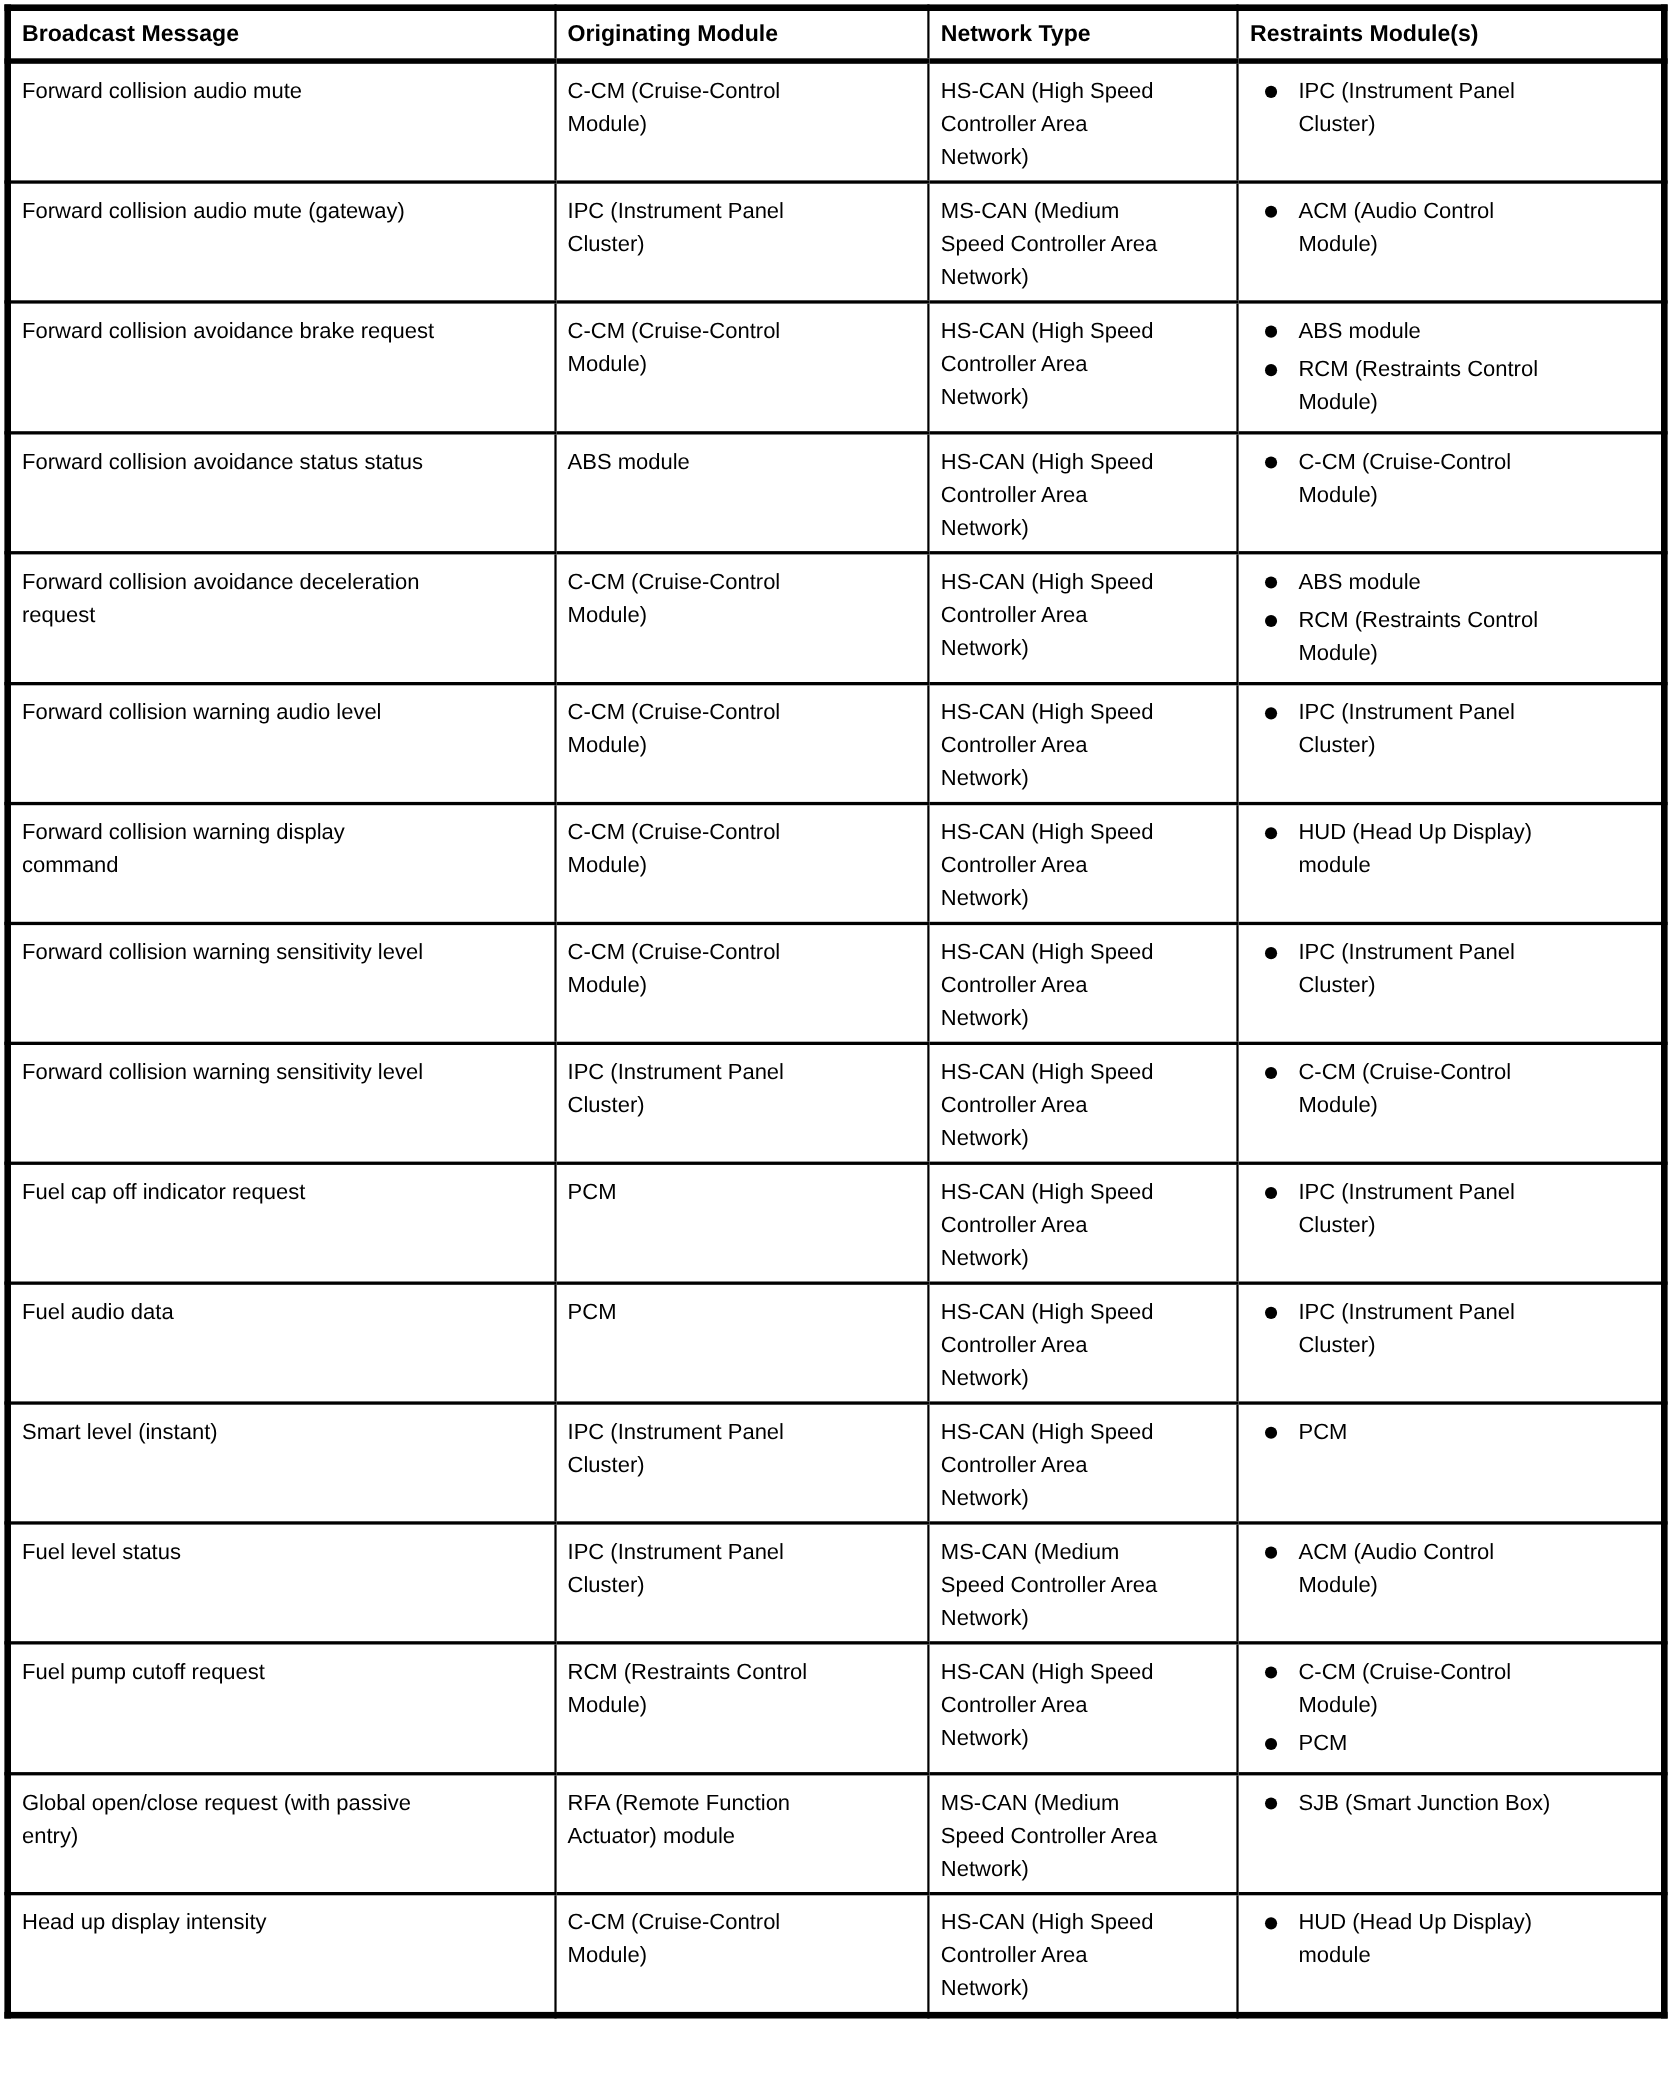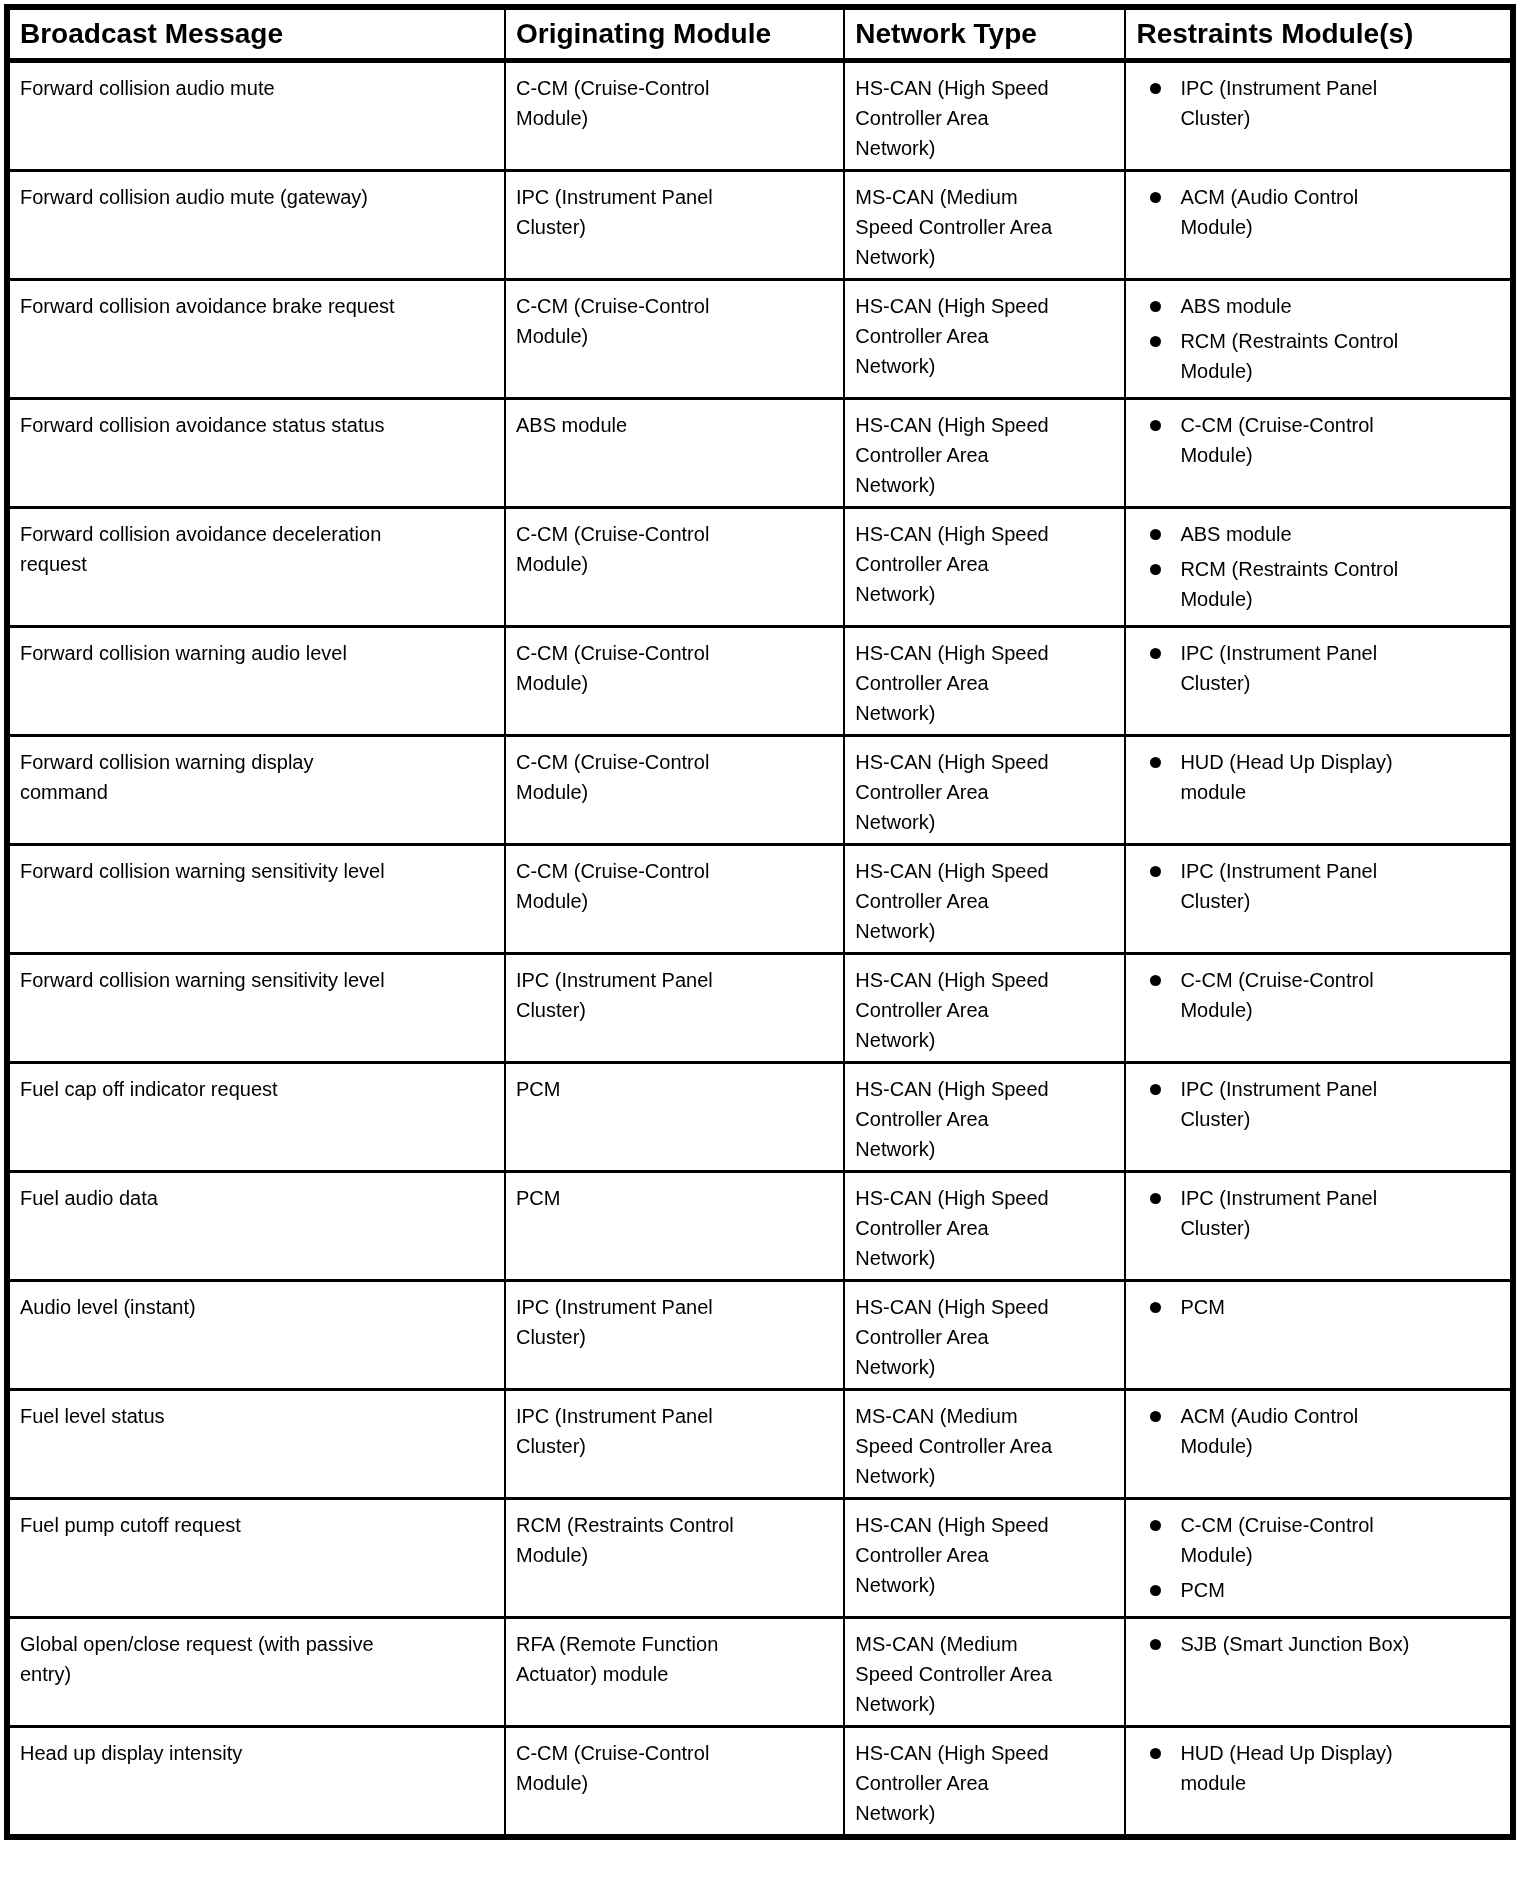--- a/index.html
+++ b/index.html
@@ -19,21 +19,21 @@
     table-layout: fixed;
     width: 1512px;
     border: 6px solid #000000;
     background: #ffffff;
   }
   col.c1 { width: 496px; }
   col.c2 { width: 338px; }
   col.c3 { width: 280px; }
   col.c4 { width: 386px; }
   th {
-    font-size: 28px;
+    font-size: 21px;
     font-weight: bold;
     text-align: left;
     vertical-align: middle;
     height: 48px;
     padding: 8px 8px 8px 10px;
     border: 2px solid #000000;
     border-bottom: 5px solid #000000;
     white-space: nowrap;
     overflow: hidden;
   }
@@ -253,21 +253,21 @@
 Network)</td>
     <td class="cell-rx">
       <ul class="rx-list">
             <li class="rx-item"><span class="bullet"></span><span class="rx-text">IPC (Instrument Panel
 Cluster)</span></li>
           </ul>
     </td>
   </tr>
 
   <tr>
-    <td class="cell-text">Audio level (instant)</td>
+    <td class="cell-text">Smart level (instant)</td>
     <td class="cell-text">IPC (Instrument Panel
 Cluster)</td>
     <td class="cell-text">HS-CAN (High Speed
 Controller Area
 Network)</td>
     <td class="cell-rx">
       <ul class="rx-list">
             <li class="rx-item"><span class="bullet"></span><span class="rx-text">PCM</span></li>
           </ul>
     </td>

